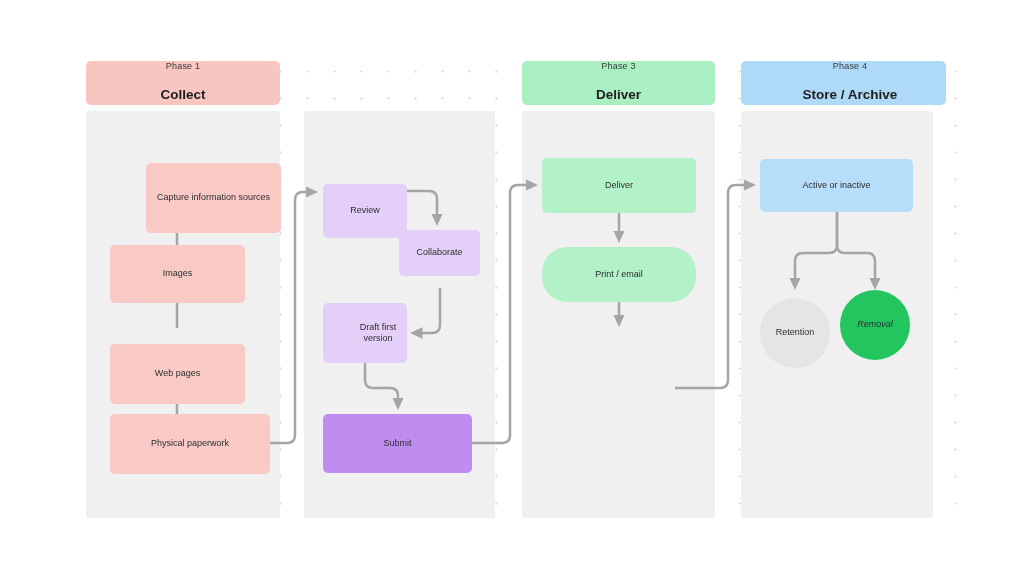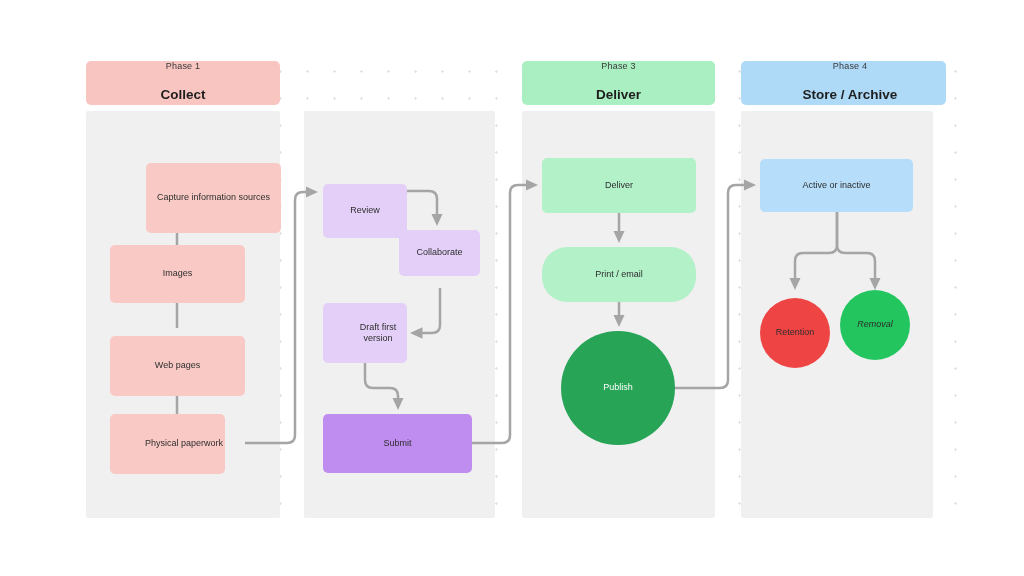--- a/index.html
+++ b/index.html
@@ -71,49 +71,46 @@
       <path d="M675,388 L720,388 Q728,388 728,380 L728,193 Q728,185 736,185 L752,185" fill="none" stroke="#a5a5a5" stroke-width="2.5" marker-end="url(#ah)"></path>
       <path d="M837,212 L837,245 Q837,253 829,253 L803,253 Q795,253 795,261 L795,286" fill="none" stroke="#a5a5a5" stroke-width="2.5" marker-end="url(#ah)"></path>
       <path d="M837,212 L837,245 Q837,253 845,253 L867,253 Q875,253 875,261 L875,286" fill="none" stroke="#a5a5a5" stroke-width="2.5" marker-end="url(#ah)"></path>
     </svg>
     <div class="node" style="left: 110px; top: 163px; width: 135px; height: 70px; background: rgb(249, 202, 197); margin-left: 36px;">
       <span class="node-label">Capture information sources</span>
     </div>
     <div class="node" style="left: 110px; top: 245px; width: 135px; height: 58px; background: rgb(249, 202, 197);">
       <span class="node-label">Images</span>
     </div>
-    <div class="node" style="left: 110px; top: 336px; width: 135px; height: 60px; background: rgb(249, 202, 197);">
+    <div class="node" style="left: 110px; top: 344px; width: 135px; height: 60px; background: rgb(249, 202, 197);">
       <span class="node-label">Web pages</span>
     </div>
-    <div class="node" style="left: 110px; top: 414px; width: 115px; height: 60px; background: rgb(249, 202, 197); justify-content: flex-end;">
+    <div class="node" style="left: 110px; top: 414px; width: 160px; height: 60px; background: rgb(249, 202, 197);">
       <span class="node-label">Physical paperwork</span>
     </div>
     <div class="node" style="left: 323px; top: 164px; width: 84px; height: 54px; background: rgb(227, 207, 248); margin-top: 20px;">
       <span class="node-label">Review</span>
     </div>
     <div class="node" style="left: 399px; top: 230px; width: 81px; height: 46px; background: rgb(227, 207, 248);">
       <span class="node-label">Collaborate</span>
     </div>
     <div class="node" style="left: 323px; top: 303px; width: 84px; height: 60px; background: rgb(227, 207, 248); padding-left: 28px;">
       <span class="node-label">Draft first version</span>
     </div>
     <div class="node" style="left: 323px; top: 414px; width: 149px; height: 59px; background: rgb(191, 140, 240);">
       <span class="node-label">Submit</span>
     </div>
     <div class="node" style="left: 542px; top: 158px; width: 154px; height: 55px; background: rgb(179, 241, 200);">
       <span class="node-label">Deliver</span>
     </div>
     <div class="node" style="left: 542px; top: 247px; width: 154px; height: 55px; background: rgb(179, 241, 200); border-radius: 25px;">
       <span class="node-label">Print / email</span>
     </div>
-    <div class="node circle" style="left: 561px; top: 331px; width: 114px; height: 114px; background: rgb(40, 164, 87); color: rgb(255, 255, 255);">
-      <span class="node-label">Publish</span>
-    </div>
     <div class="node" style="left: 760px; top: 159px; width: 153px; height: 53px; background: rgb(182, 221, 249);">
       <span class="node-label">Active  or inactive</span>
     </div>
-    <div class="node circle" style="left: 760px; top: 298px; width: 70px; height: 70px; background: #ef4444;">
+    <div class="node circle" style="left: 760px; top: 298px; width: 70px; height: 70px; background: #e5e5e5;">
       <span class="node-label">Retention</span>
     </div>
     <div class="node circle" style="left: 840px; top: 290px; width: 70px; height: 70px; background: #22c55e; font-style: italic;">
       <span class="node-label">Removal</span>
     </div>
   </div>
 
 </body></html>

